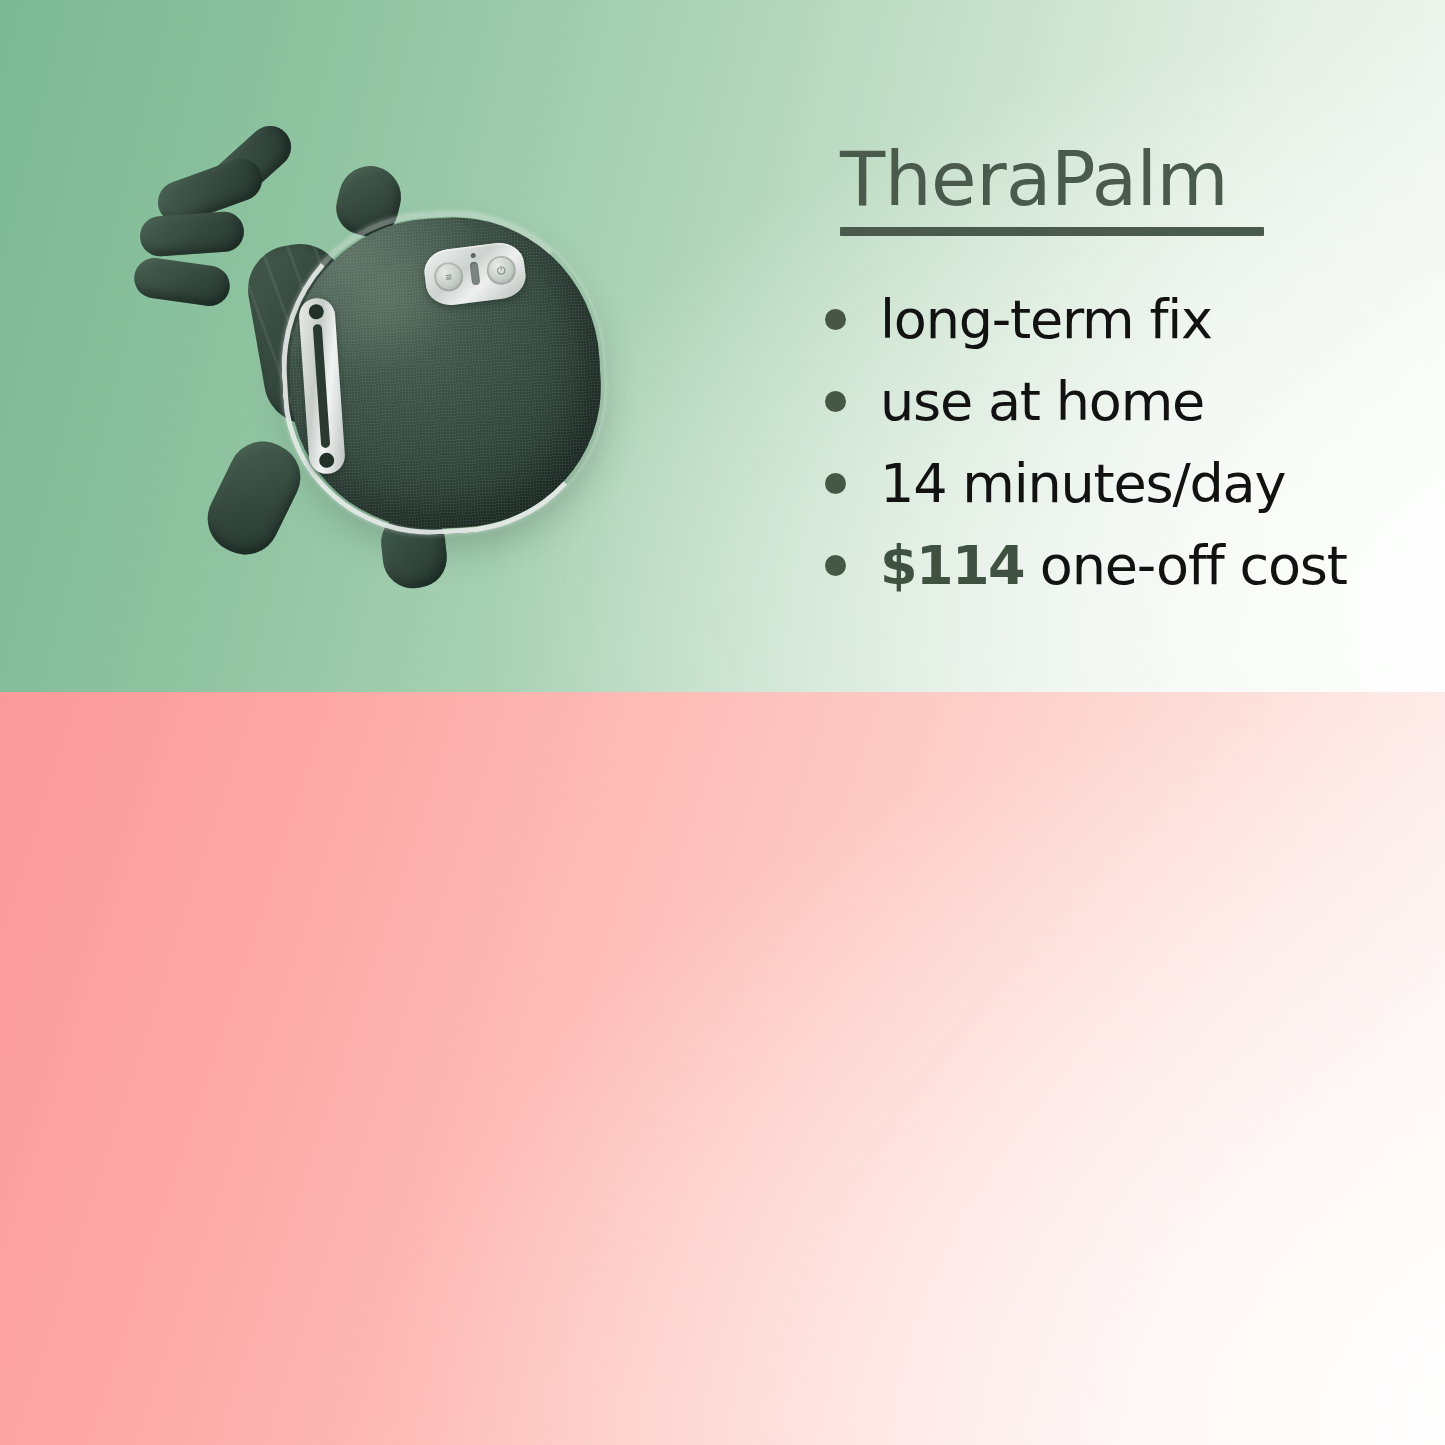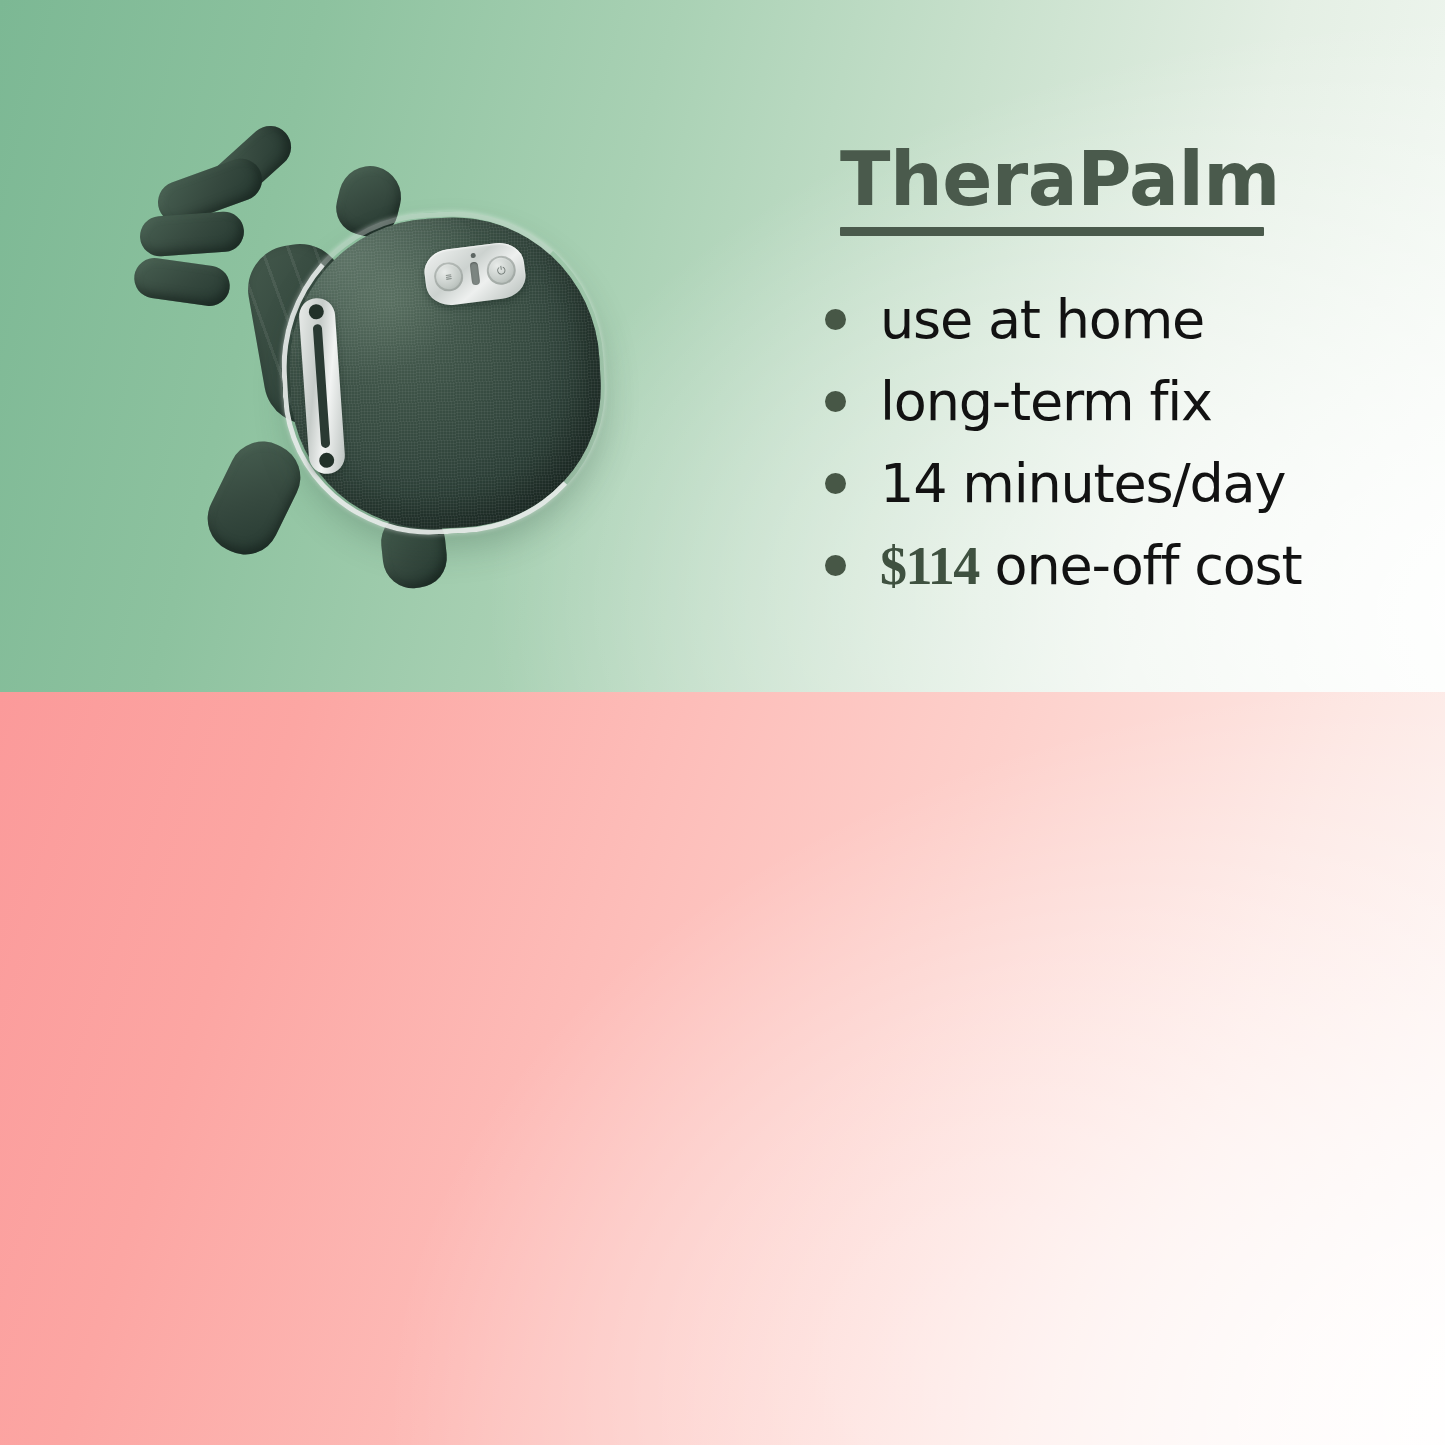--- a/index.html
+++ b/index.html
@@ -22,42 +22,42 @@
   .panel-bottom {
     top:692px; height:753px;
     background:
       radial-gradient(120% 150% at 106% 96%, rgba(255,255,255,0.98) 0%, rgba(255,255,255,0.6) 28%, rgba(255,255,255,0.0) 66%),
       linear-gradient(108deg, #fb9a9a 0%, #fca6a3 18%, #fdbcb8 40%, #fdd0cb 60%, #fde6e2 80%, #fdf7f5 100%);
   }
 
   
   .textcol { position:absolute; }
   .heading {
-    font-weight:700;
+    font-weight:400;
     letter-spacing:-0.5px;
     line-height:1;
     white-space:nowrap;
     font-family:"DejaVu Sans", sans-serif;
   }
   .heading-rule { height:9px; border-radius:1px; margin-top:11px; }
 
   .bullets { list-style:none; }
   .bullet-row {
     display:flex; align-items:center;
     height:82px;
     white-space:nowrap;
   }
   .dot { border-radius:50%; flex:0 0 auto; }
   .bullet-text {
     font-family:"DejaVu Sans", sans-serif;
     font-weight:400;
     color:#121212;
     letter-spacing:-1.2px;
   }
-  .bullet-text .accent { font-weight:700; letter-spacing:-1.6px;font-family:Liberation Serif, serif; }
+  .bullet-text .accent { font-weight:700; letter-spacing:-1.6px; }
 
   
   #top-text { left:840px; top:142px; }
   #top-text .heading { font-size:74px; color:#4a5a4c; }
   #top-text .heading-rule { background:#4a5a4c; width:424px; }
   #top-text .bullets { margin-top:42px; margin-left:-15px; }
   #top-text .dot { width:21px; height:21px; background:#475746; margin-right:34px; }
   #top-text .bullet-text { font-size:54px; }
   #top-text .accent { color:#3f5140; }
 
@@ -185,25 +185,25 @@
         </div>
       </div>
     </div>
 
     <div class="textcol" id="top-text">
       <div class="heading">TheraPalm</div>
       <div class="heading-rule"></div>
       <ul class="bullets">
         <li class="bullet-row">
           <span class="dot"></span>
+          <span class="bullet-text">long-term fix</span>
+        </li>
+        <li class="bullet-row">
+          <span class="dot"></span>
           <span class="bullet-text">use at home</span>
-        </li>
-        <li class="bullet-row">
-          <span class="dot"></span>
-          <span class="bullet-text">long-term fix</span>
         </li>
         <li class="bullet-row">
           <span class="dot"></span>
           <span class="bullet-text">14 minutes/day</span>
         </li>
         <li class="bullet-row">
           <span class="dot"></span>
           <span class="bullet-text"><span class="accent">$114</span><span> one-off cost</span></span>
         </li>
       </ul>

